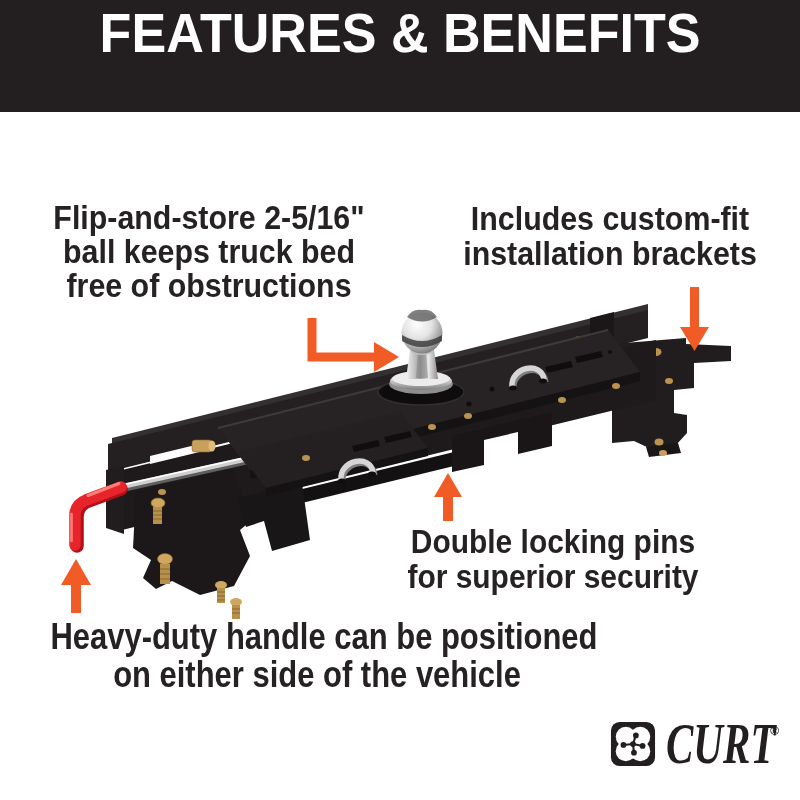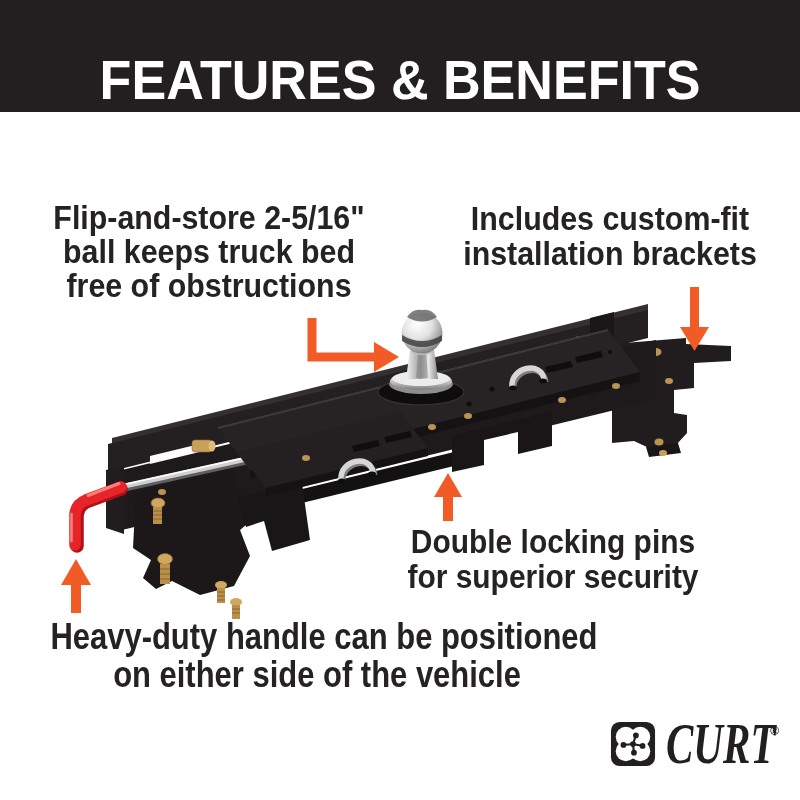--- a/index.html
+++ b/index.html
@@ -1,19 +1,19 @@
 <!DOCTYPE html>
 <html><head>
 <meta charset="utf-8">
 <style>
   html,body{margin:0;padding:0;background:#ffffff;}
   .page{position:relative;width:800px;height:800px;background:#ffffff;overflow:hidden;
         font-family:"Liberation Sans",sans-serif;}
   .titlebar{position:absolute;left:0;top:0;width:800px;height:112px;background:#231f20;
-            display:flex;align-items:flex-end;justify-content:center;}
+            display:flex;align-items:flex-start;justify-content:center;}
   .titlebar h1{margin:0;color:#ffffff;font-size:56px;font-weight:700;letter-spacing:0px;
                transform:scaleX(.93);transform-origin:50% 50%;white-space:nowrap;}
   .art{position:absolute;left:0;top:0;width:800px;height:800px;}
   .ann{position:absolute;color:#262223;font-weight:700;text-align:center;
        transform-origin:50% 0;}
   .ann span{display:block;white-space:nowrap;}
   #ann-flip{left:9px;top:201px;width:400px;font-size:33px;line-height:34px;transform:scaleX(.92);}
   #ann-brackets{left:410px;top:201px;width:400px;font-size:33px;line-height:35px;transform:scaleX(.92);}
   #ann-pins{left:353px;top:524px;width:400px;font-size:34px;line-height:35px;transform:scaleX(.88);}
   #ann-handle{left:7px;top:618px;width:620px;font-size:36px;line-height:38px;transform:scaleX(.86);}

